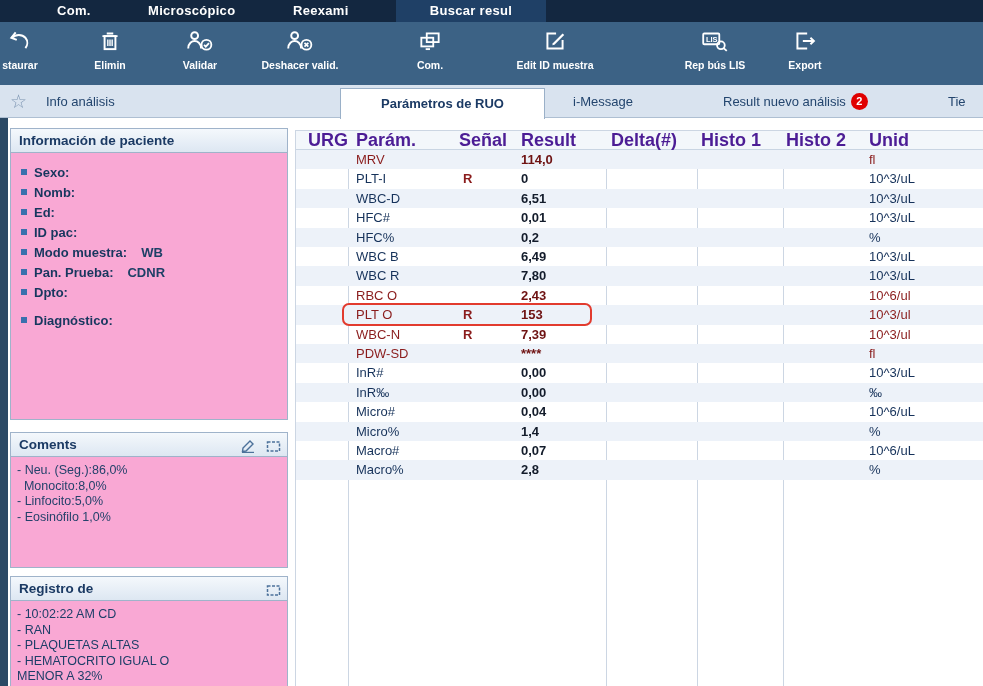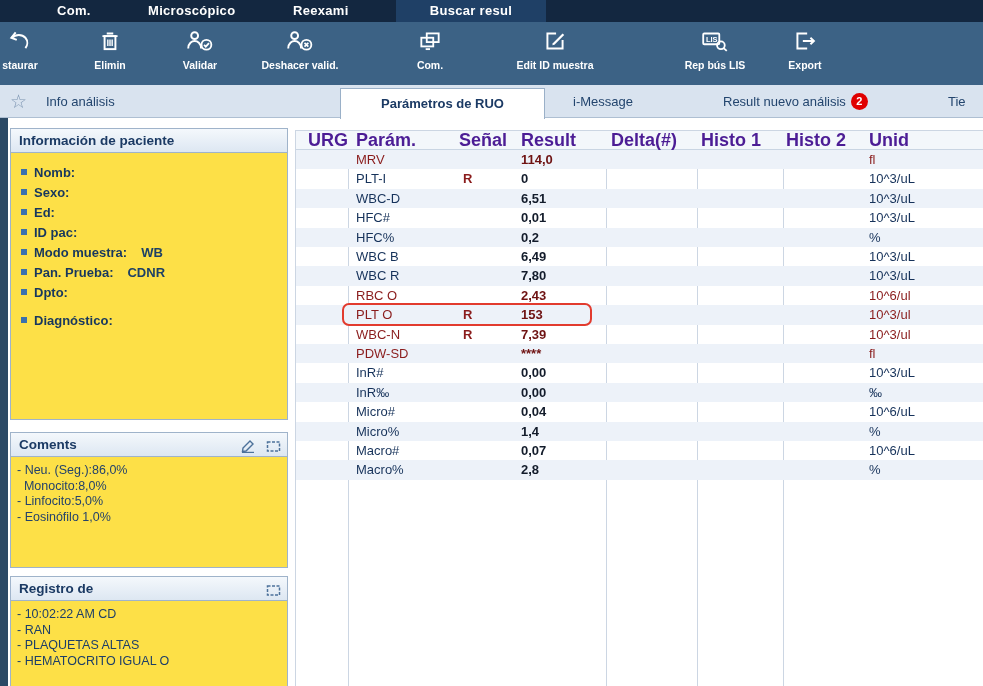--- a/index.html
+++ b/index.html
@@ -22,21 +22,21 @@
   .subtabs{position:absolute;left:0;top:85px;width:983px;height:33px;background:var(--subtab-bar-bg);border-bottom:1px solid #aebfd2;box-sizing:border-box;}
   .star{position:absolute;left:10px;top:5px;font-size:19px;color:#7d95b2;}
   .subtab{position:absolute;top:0;height:33px;line-height:33px;font-size:13px;color:#23456e;white-space:nowrap;}
   .subtab.active{top:3px;height:31px;line-height:29px;background:#fff;border:1px solid #9ab0c8;border-bottom:none;text-align:center;font-weight:bold;color:#1b3a64;z-index:2;box-sizing:border-box;}
   .badge{display:inline-block;margin-left:5px;width:17px;height:17px;line-height:17px;border-radius:50%;background:var(--badge-red);color:#fff;font-size:11px;font-weight:bold;text-align:center;vertical-align:1px;}
 
   
   .content{position:absolute;left:0;top:118px;width:983px;height:568px;background:#fff;}
   .leftstrip{position:absolute;left:0;top:0;width:8px;height:568px;background:var(--left-strip);}
 
-  .panel{position:absolute;background:#fde047;border:1px solid var(--panel-border);box-sizing:border-box;}
+  .panel{position:absolute;background:#f9a8d4;border:1px solid var(--panel-border);box-sizing:border-box;}
   .phead{height:23px;line-height:23px;background:linear-gradient(#f4f8fc,#dde7f2);border-bottom:1px solid var(--panel-border);padding-left:8px;font-size:13.5px;font-weight:bold;color:#1b3a64;position:relative;}
   .phicons{position:absolute;right:6px;top:4px;display:flex;gap:10px;}
   .pbody{padding:6px 6px 0 6px;font-size:12.5px;color:#21416b;}
 
   .pfield{display:flex;align-items:center;height:20px;font-size:13px;font-weight:bold;color:#17375e;}
   .pfield .bullet{width:6px;height:6px;background:#3a70ad;margin:0 7px 0 4px;flex:none;}
   .pfield .fval{margin-left:14px;font-weight:bold;color:#1d4066;}
   .pfield.gap{margin-top:8px;}
 
   .cline{white-space:pre-wrap;line-height:15.5px;font-size:12.5px;color:#24426b;}
@@ -165,25 +165,25 @@
     </div>
 
   <div class="content">
     <div class="leftstrip"></div>
 
     <div class="panel" style="left:10px;top:10px;width:278px;height:292px;">
       <div class="phead">Información de paciente</div>
       <div class="pbody" id="patient-fields" style="padding-top:9px;">
           <div class="pfield">
             <span class="bullet"></span>
+            <span class="flabel">Sexo:</span>
+          </div>
+          <div class="pfield">
+            <span class="bullet"></span>
             <span class="flabel">Nomb:</span>
-          </div>
-          <div class="pfield">
-            <span class="bullet"></span>
-            <span class="flabel">Sexo:</span>
           </div>
           <div class="pfield">
             <span class="bullet"></span>
             <span class="flabel">Ed:</span>
           </div>
           <div class="pfield">
             <span class="bullet"></span>
             <span class="flabel">ID pac:</span>
           </div>
           <div class="pfield">
@@ -241,20 +241,21 @@
                 <rect x="1.5" y="2" width="12" height="9" fill="none" stroke="#4c719a" stroke-width="1.5" stroke-dasharray="3 1.5"></rect>
               </svg>
           </span>
         </span>
       </div>
       <div class="pbody" id="log-lines">
           <div class="lline">- 10:02:22 AM CD</div>
           <div class="lline">- RAN</div>
           <div class="lline">- PLAQUETAS ALTAS</div>
           <div class="lline">- HEMATOCRITO IGUAL O</div>
+          <div class="lline">MENOR A 32%</div>
         </div>
     </div>
 
     <div class="rtable" id="rtable">
       <div class="vline" style="left:52px;"></div>
       <div class="vline" style="left:310px;"></div>
       <div class="vline" style="left:401px;"></div>
       <div class="vline" style="left:487px;"></div>
       <div class="thead" id="thead">
           <span class="thc" style="left: 12px;">URG</span>

